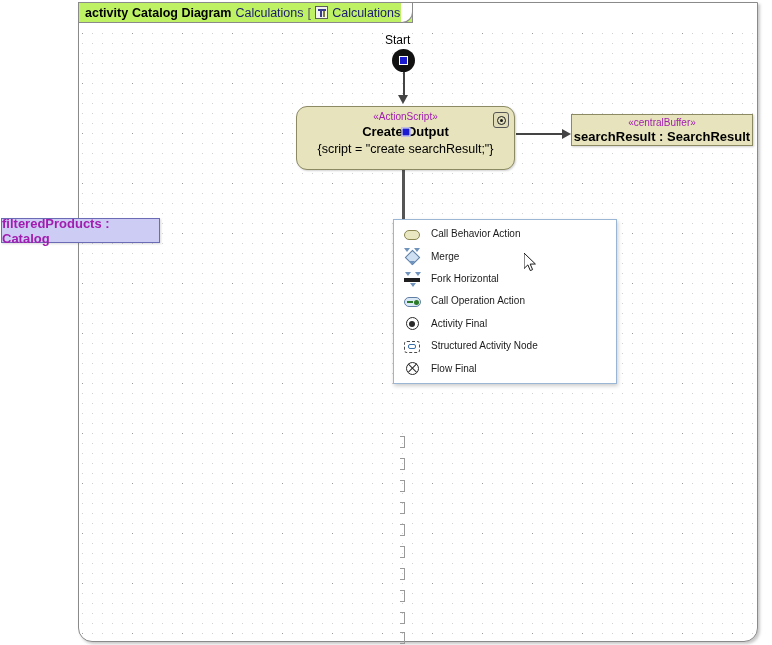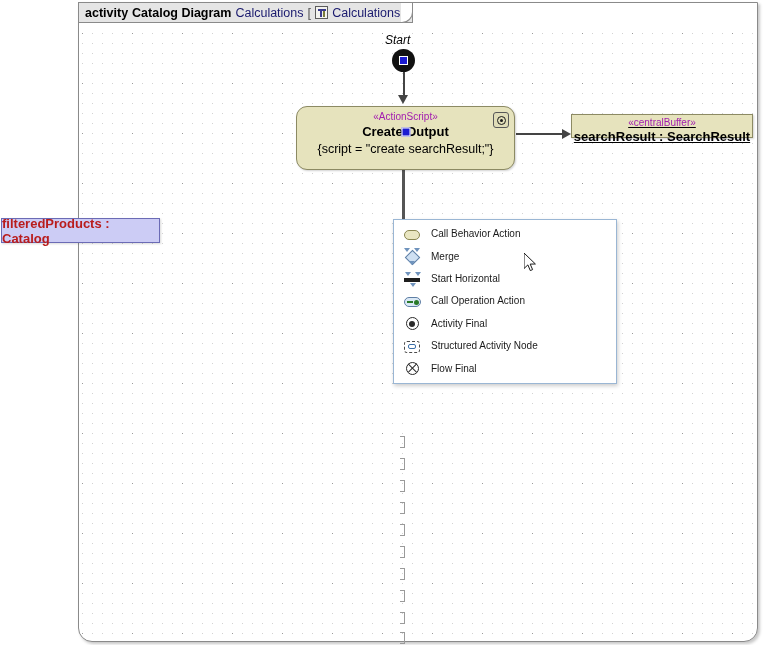--- a/index.html
+++ b/index.html
@@ -27,21 +27,21 @@
     background-image:
       radial-gradient(circle at 0.5px 0.5px, #9a9a9a 0.6px, transparent 0.9px),
       radial-gradient(circle at 0.5px 0.5px, #d2d2d2 0.5px, transparent 0.8px);
     background-size:50px 50px, 10px 10px;
     background-position:2px 8px, 2px 8px;
   }
   
   .frame-tab{
     position:absolute;left:78px;top:2px;height:21px;
     padding:0 4px 0 6px;
-    background:#e5e5e5;
+    background:#bef264;
     border:1px solid #8a8a8a;border-bottom:1px solid #8a8a8a;
     border-top-left-radius:0;
     box-sizing:border-box;
     display:flex;align-items:center;gap:4px;
     white-space:nowrap;
     z-index:6;
   }
   .frame-tab:after{
     content:"";position:absolute;right:-1px;top:-1px;bottom:-1px;width:12px;
     border:1px solid #8a8a8a;border-left:none;
@@ -59,21 +59,21 @@
   .ft-icon:before{
     content:"";position:absolute;left:2px;top:2px;width:8px;height:1.5px;background:#3a3a8c;
   }
   .ft-icon:after{
     content:"";position:absolute;left:4px;top:4px;width:1.5px;height:6px;background:#3a3a8c;
     box-shadow:3px 0 0 #7a7a3a;
   }
 
   
   .start-label{
-    position:absolute;left:385px;top:33px;font-size:12px;color:#000;font-style:italic;
+    position:absolute;left:385px;top:33px;font-size:12px;color:#000;
   }
   .start-node{
     position:absolute;left:392px;top:49px;width:23px;height:23px;
     border-radius:50%;background:#111;
   }
   .start-node .handle{
     position:absolute;left:7px;top:7px;width:9px;height:9px;
     background:#1b1bd0;border:1px solid #fff;box-sizing:border-box;
   }
 
@@ -116,36 +116,35 @@
     content:"";position:absolute;left:2.5px;top:2.5px;width:9px;height:9px;
     border:1.5px solid #1a1a1a;border-radius:50%;box-sizing:border-box;
   }
   .script-icon:after{
     content:"";position:absolute;left:5.5px;top:5.5px;width:3px;height:3px;
     background:#1a1a1a;border-radius:50%;
   }
 
   
   .buffer-node{
-    position:absolute;left:571px;top:114px;width:182px;height:24px;
+    position:absolute;left:571px;top:114px;width:182px;height:32px;
     background:#e6e3bd;border:1px solid #8c8a63;
     box-sizing:border-box;text-align:center;
     box-shadow:1px 1px 2px rgba(0,0,0,.18);
-    text-decoration:underline;
   }
   .buffer-node .stereo{margin-top:2px;}
   .buffer-name{font-weight:bold;font-size:13px;color:#000;margin-top:1px;}
 
   
   .pin-node{
     position:absolute;left:1px;top:218px;width:159px;height:25px;
     background:#ccccf5;border:1px solid #6b6bb5;
     box-sizing:border-box;
     display:flex;align-items:center;justify-content:center;
-    font-weight:bold;font-size:13px;color:#b91c1c;
+    font-weight:bold;font-size:13px;color:#a21caf;
     box-shadow:1px 1px 2px rgba(0,0,0,.15);
   }
 
   
   .drag-line{
     position:absolute;left:400px;top:436px;width:6px;height:206px;
   }
   .drag-line span{
     position:absolute;left:0;width:5px;height:12px;
     border:1px solid #9a9a9a;border-left:none;
@@ -326,21 +325,21 @@
       <span class="mi-label">Merge</span>
     </div>
 
     <div class="menu-item">
       <span class="mi-icon">
         <span class="ic-bar"></span>
         <span class="ic-arrow down" style="left:2px;top:2px;"></span>
         <span class="ic-arrow down" style="left:12px;top:2px;"></span>
         <span class="ic-arrow down" style="left:7px;top:13px;"></span>
       </span>
-      <span class="mi-label">Start Horizontal</span>
+      <span class="mi-label">Fork Horizontal</span>
     </div>
 
 
     <div class="menu-item">
       <span class="mi-icon">
         <span class="ic-oval-op"></span>
       </span>
       <span class="mi-label">Call Operation Action</span>
     </div>
 

